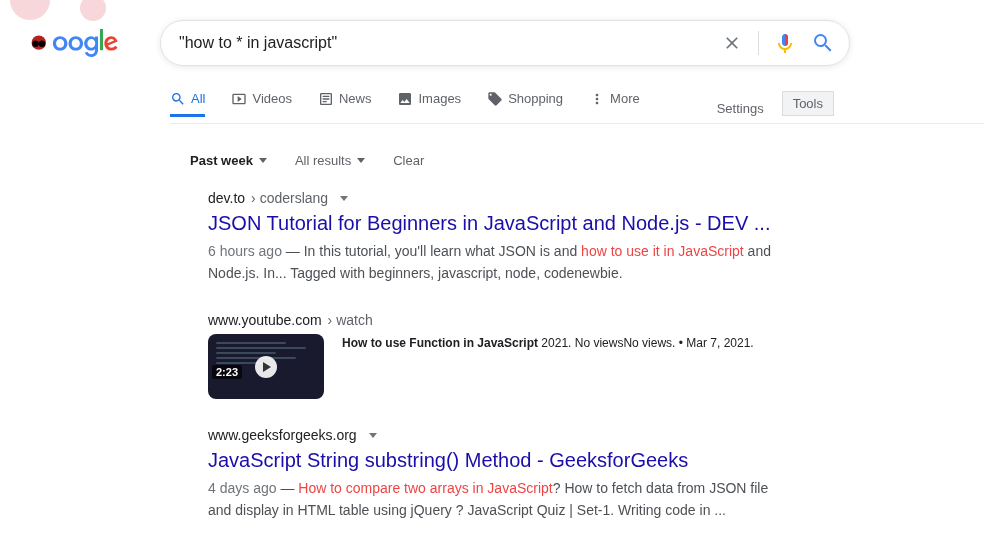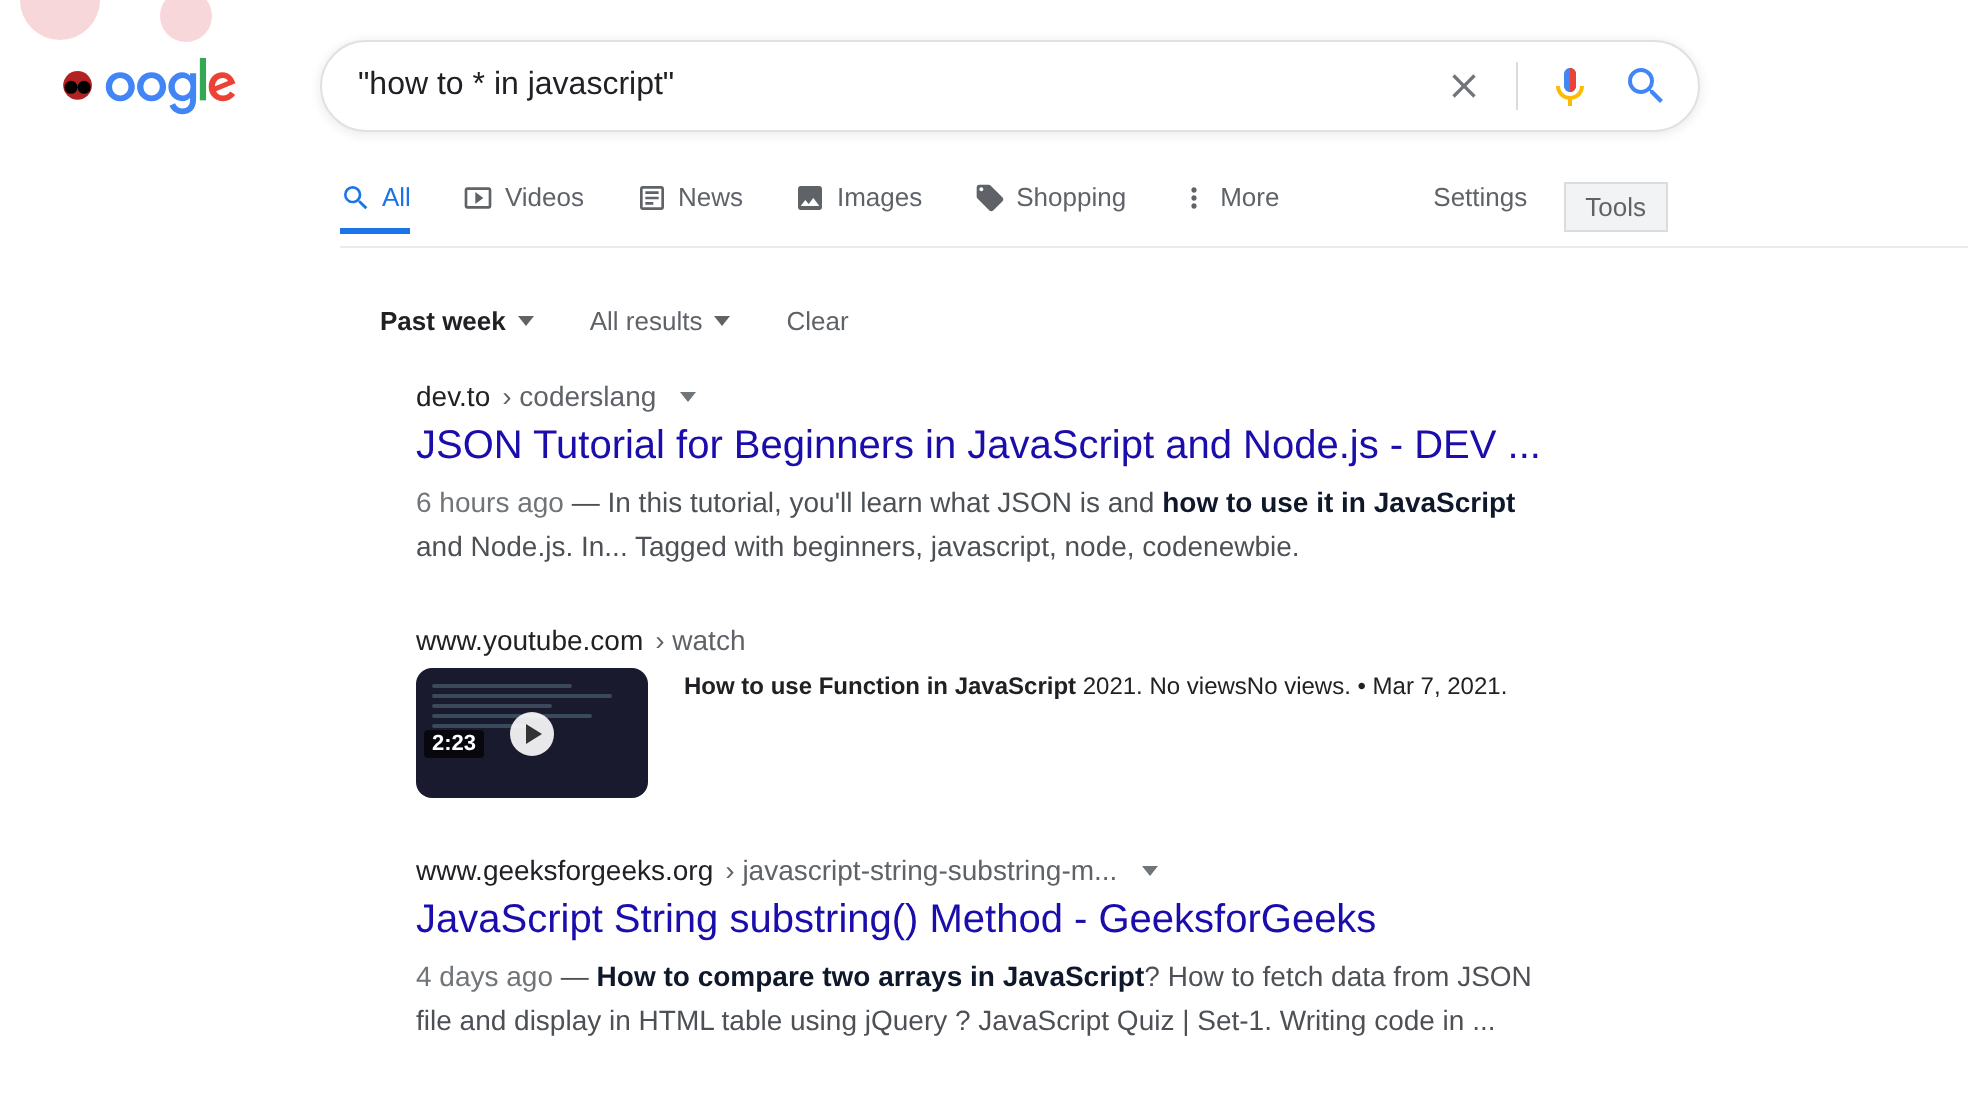--- a/index.html
+++ b/index.html
@@ -12,35 +12,35 @@
     .search-box { display: flex; align-items: center; border: 1px solid #dfe1e5; border-radius: 24px; height: 46px; padding: 0 14px; box-shadow: 0 1px 6px rgba(32,33,36,.1); }
     .search-input { flex: 1; border: none; outline: none; font-size: 16px; color: #202124; padding: 0 4px; }
     .search-icons { display: flex; align-items: center; gap: 14px; }
     .divider-v { width: 1px; height: 24px; background: #dadce0; }
     .icon-btn { cursor: pointer; display: flex; align-items: center; justify-content: center; width: 24px; height: 24px; }
     .close-x svg { width: 20px; height: 20px; color: #70757a; }
     .nav-tabs { display: flex; align-items: center; margin-top: 18px; margin-left: 170px; border-bottom: 1px solid #ebebeb; padding-bottom: 0; position: relative; height: 40px; }
     .tab { display: flex; align-items: center; gap: 5px; margin-right: 26px; color: #5f6368; font-size: 13px; padding-bottom: 10px; cursor: pointer; }
     .tab.active { color: #1a73e8; border-bottom: 3px solid #1a73e8; padding-bottom: 7px; align-items: center; }
     .tab-icon { width: 16px; height: 16px; }
-    .right-tools { margin-left: auto; display: flex; align-items: flex-start; gap: 18px; margin-right: 150px; }
+    .right-tools { margin-left: auto; display: flex; align-items: flex-end; gap: 18px; margin-right: 150px; }
     .right-tools span { color: #5f6368; font-size: 13px; cursor: pointer; }
     .tools-btn { background: #f1f3f4; border: 1px solid #dadce0; padding: 4px 10px; color: #5f6368; font-size: 13px; cursor: pointer; }
     .filter-row { display: flex; align-items: flex-end; gap: 28px; margin-left: 190px; margin-top: 12px; font-size: 13px; color: #5f6368; height: 32px; }
     .filter-item { display: flex; align-items: center; gap: 4px; cursor: pointer; }
     .filter-item.bold { font-weight: bold; color: #202124; }
     .dropdown-caret { width: 0; height: 0; border-left: 4px solid transparent; border-right: 4px solid transparent; border-top: 5px solid #5f6368; margin-left: 2px; }
     .results { margin-left: 180px; margin-top: 22px; max-width: 600px; }
     .result { margin-bottom: 28px; margin-left: 28px; }
     .breadcrumb { color: #202124; font-size: 14px; margin-bottom: 4px; display: flex; align-items: center; gap: 6px; }
     .breadcrumb .path { color: #5f6368; }
     .result-title { color: #1a0dab; font-size: 20px; text-decoration: none; display: block; margin-bottom: 4px; line-height: 1.3; }
     .snippet { color: #4d5156; font-size: 14px; line-height: 1.58; }
     .snippet .time { color: #70757a; }
-    .snippet b { color: #0f172a; font-weight: bold; }
+    .snippet b { color: #ef4444; font-weight: normal; }
     .video-result { display: flex; gap: 18px; margin-top: 6px; }
     .thumb { position: relative; width: 116px; height: 65px; background: #1a1a2e; border-radius: 8px; overflow: hidden; flex-shrink: 0; }
     .thumb-lines { position: absolute; top: 8px; left: 8px; right: 8px; }
     .thumb-line { height: 2px; background: #3a4a5a; margin-bottom: 3px; border-radius: 1px; }
     .play-circle { position: absolute; top: 50%; left: 50%; transform: translate(-50%, -50%); width: 22px; height: 22px; background: rgba(255,255,255,0.9); border-radius: 50%; display: flex; align-items: center; justify-content: center; }
     .play-tri { width: 0; height: 0; border-top: 5px solid transparent; border-bottom: 5px solid transparent; border-left: 8px solid #333; margin-left: 2px; }
     .duration { position: absolute; bottom: 20px; left: 4px; background: rgba(0,0,0,0.7); color: #fff; font-size: 11px; font-weight: bold; padding: 1px 4px; border-radius: 2px; }
     .video-meta .video-title { font-size: 12px; color: #202124; line-height: 1.58; }
     .video-meta .video-sub { font-size: 14px; color: #70757a; margin-top: 4px; }
     .bc-caret { width: 0; height: 0; border-left: 4px solid transparent; border-right: 4px solid transparent; border-top: 5px solid #70757a; margin-left: 6px; }
@@ -188,21 +188,20 @@
         <div class="video-title">
           <b>How to use Function in JavaScript</b><span> 2021. No viewsNo views. • Mar 7, 2021.</span>
         </div>
       </div>
     </div>
   </div>
 
   <div class="result">
     <div class="breadcrumb">
       <span>www.geeksforgeeks.org</span>
-        <span class="path"> › javascript-string-substring-m...</span>
       <div class="bc-caret"></div>
     </div>
     <a href="#" class="result-title">JavaScript String substring() Method - GeeksforGeeks</a>
     <div class="snippet">
       <span class="time">4 days ago</span><span> — </span><b>How to compare two arrays in JavaScript</b><span>? How to fetch data from JSON file and display in HTML table using jQuery ? JavaScript Quiz | Set-1. Writing code in ...</span>
     </div>
   </div>
 
 </div>
 

